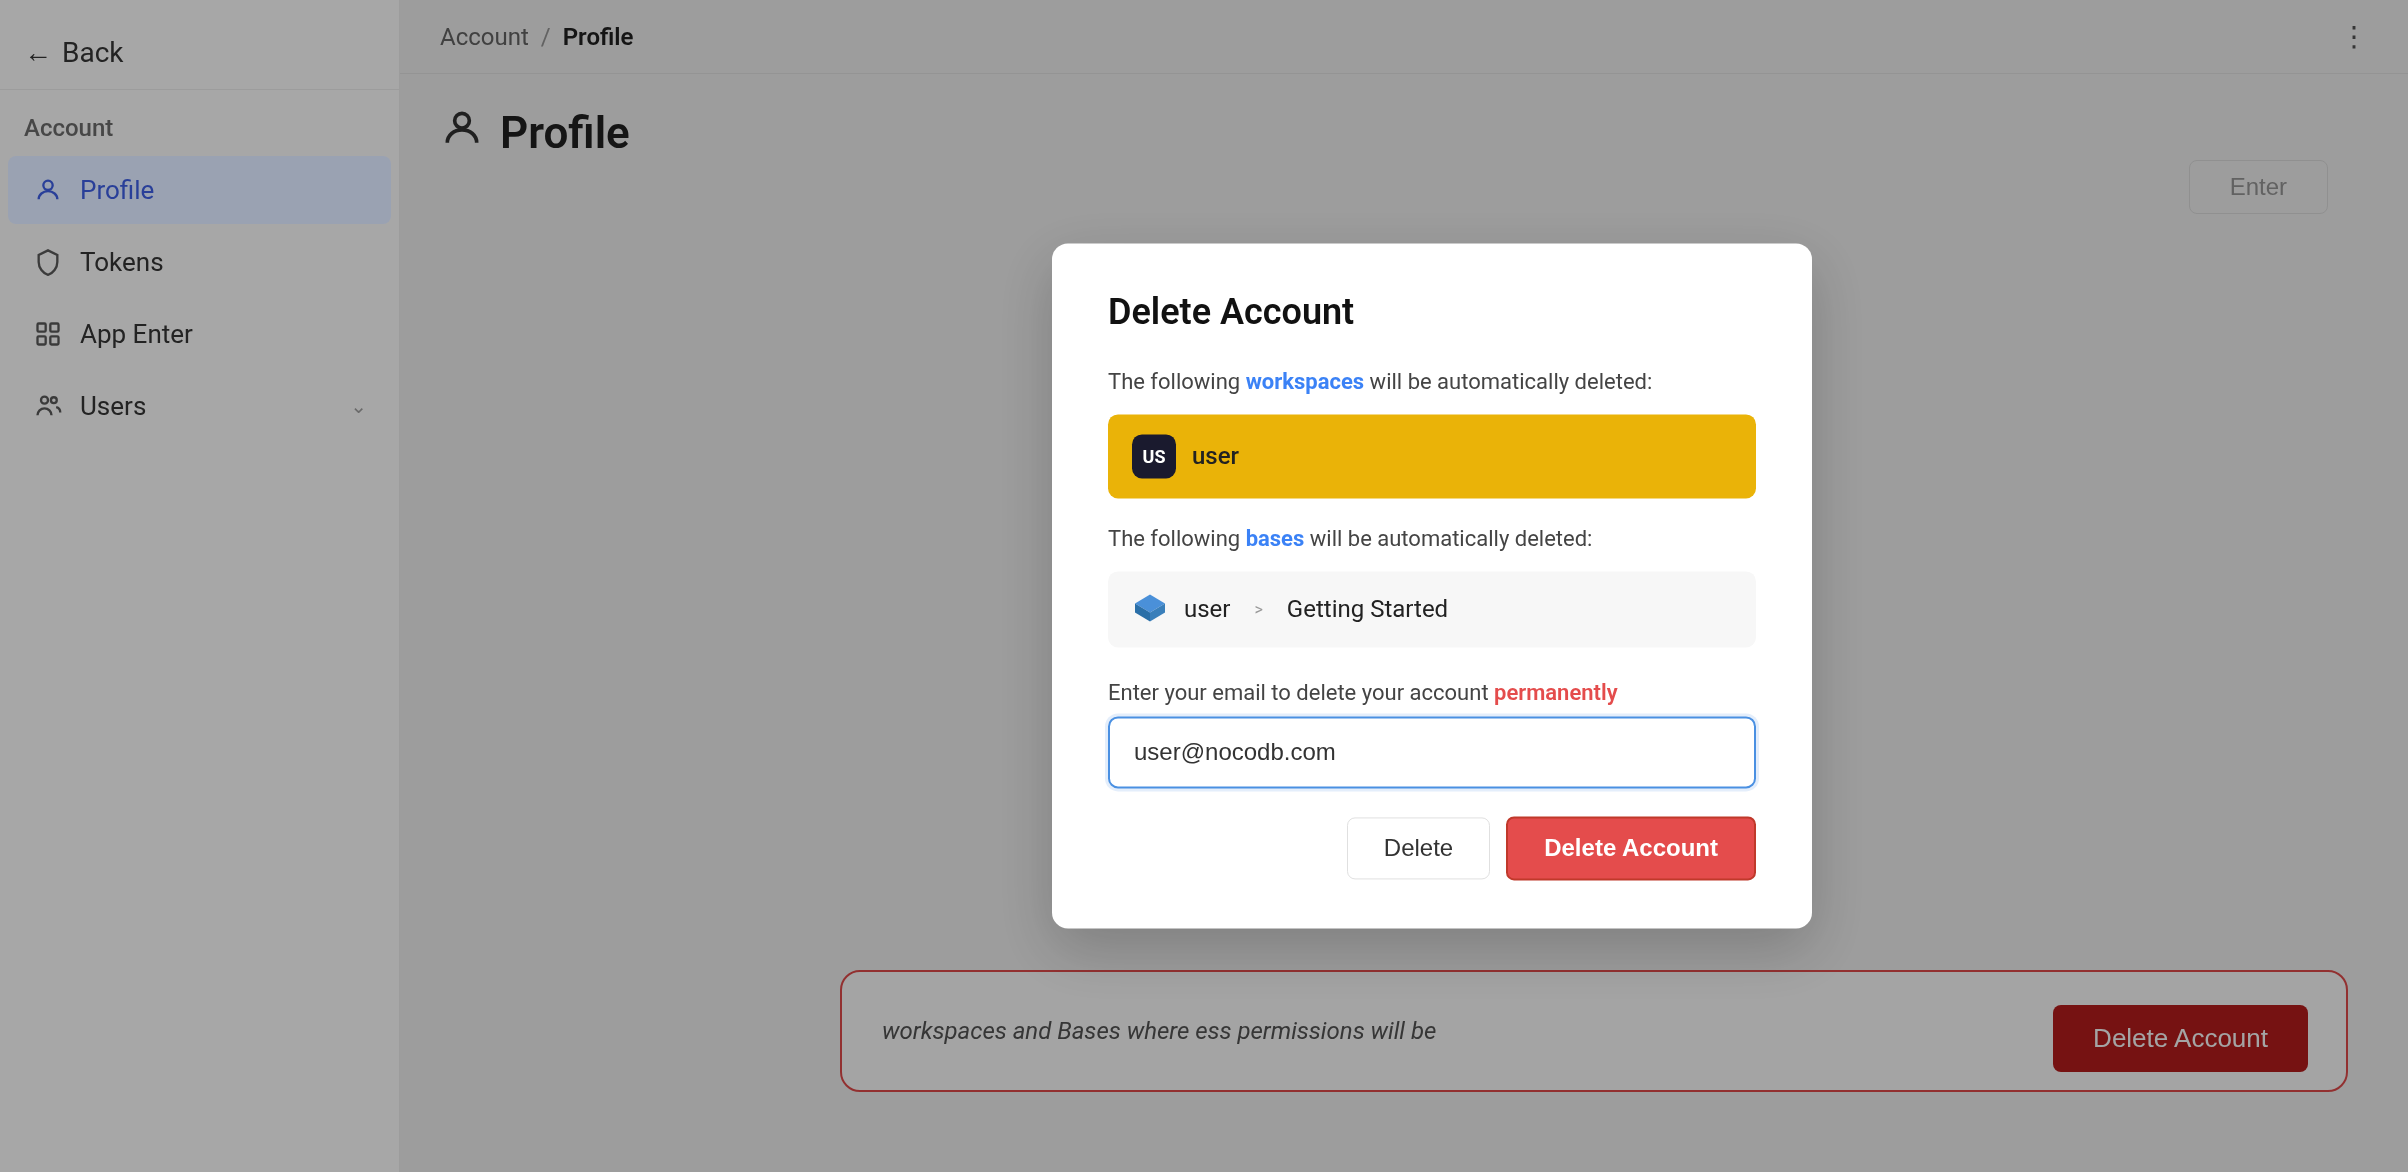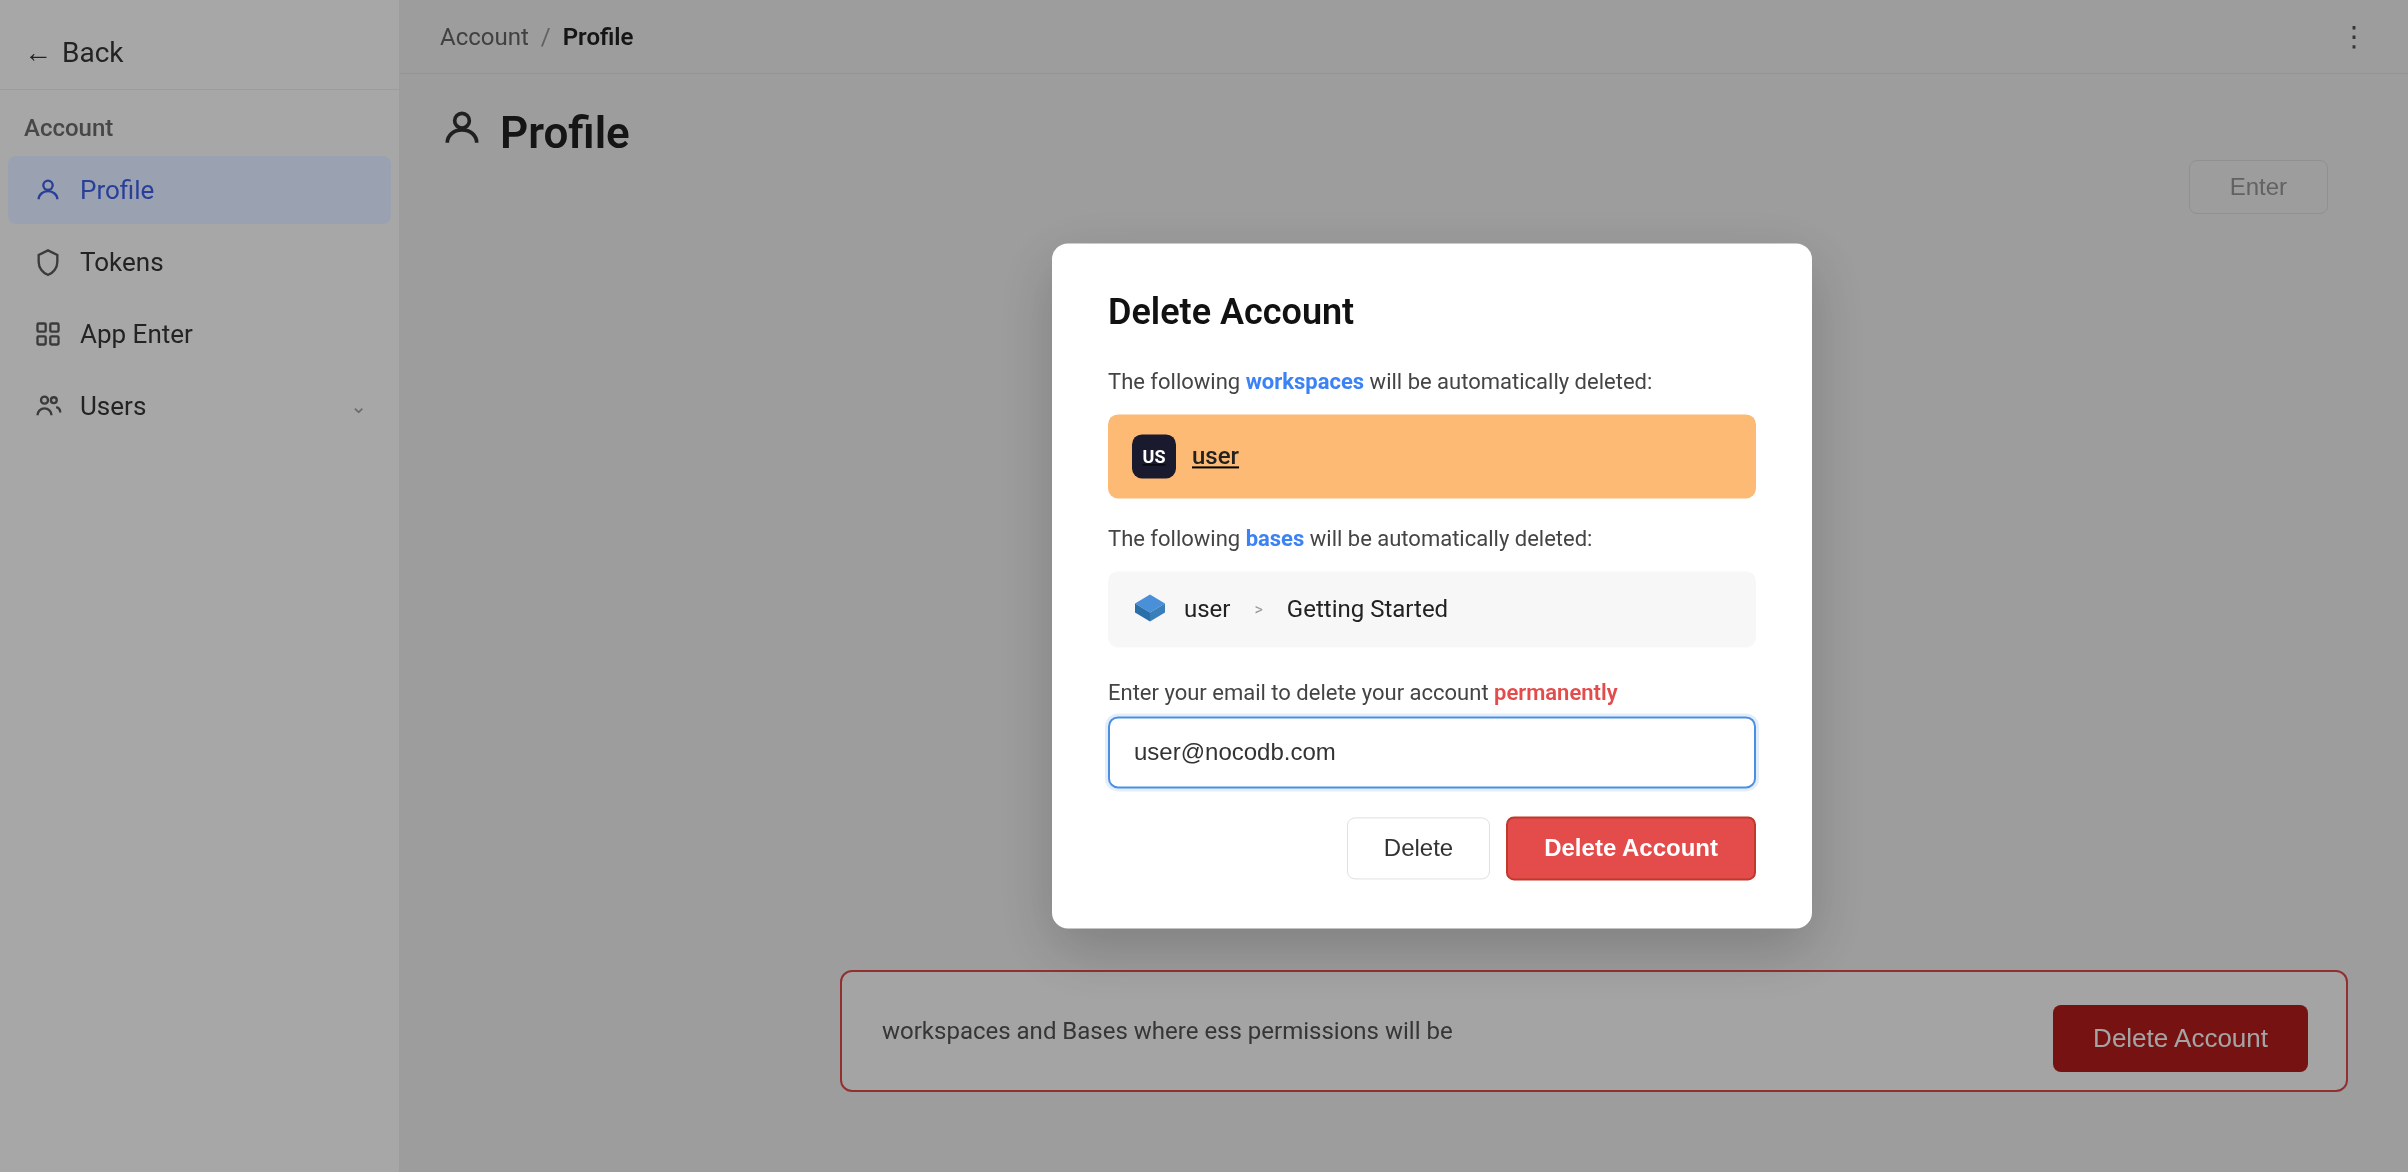--- a/index.html
+++ b/index.html
@@ -164,23 +164,24 @@
       cursor: pointer;
     }
 
     
     .delete-section {
       position: absolute;
       bottom: 80px;
       right: 60px;
       left: 440px;
       border: 2px solid #e44c4c;
-      border-radius: 12px;
+      border-radius: 20px;
       padding: 40px;
       background: white;
+      font-style: italic;
     }
 
     .delete-section-step {
       color: #e44c4c;
       font-size: 30px;
       font-weight: bold;
       position: absolute;
       top: -10px;
       right: 40px;
     }
@@ -247,24 +248,23 @@
     .modal-section-text strong {
       font-weight: 700;
       color: #3b82f6;
     }
 
     .workspace-item {
       display: flex;
       align-items: center;
       gap: 16px;
       padding: 20px 24px;
-      background: #fdba74;
+      background: #eab308;
       border-radius: 10px;
       margin-bottom: 24px;
-      text-decoration: underline;
     }
 
     .workspace-avatar {
       width: 44px;
       height: 44px;
       background: #1a1a2e;
       border-radius: 10px;
       display: flex;
       align-items: center;
       justify-content: center;

